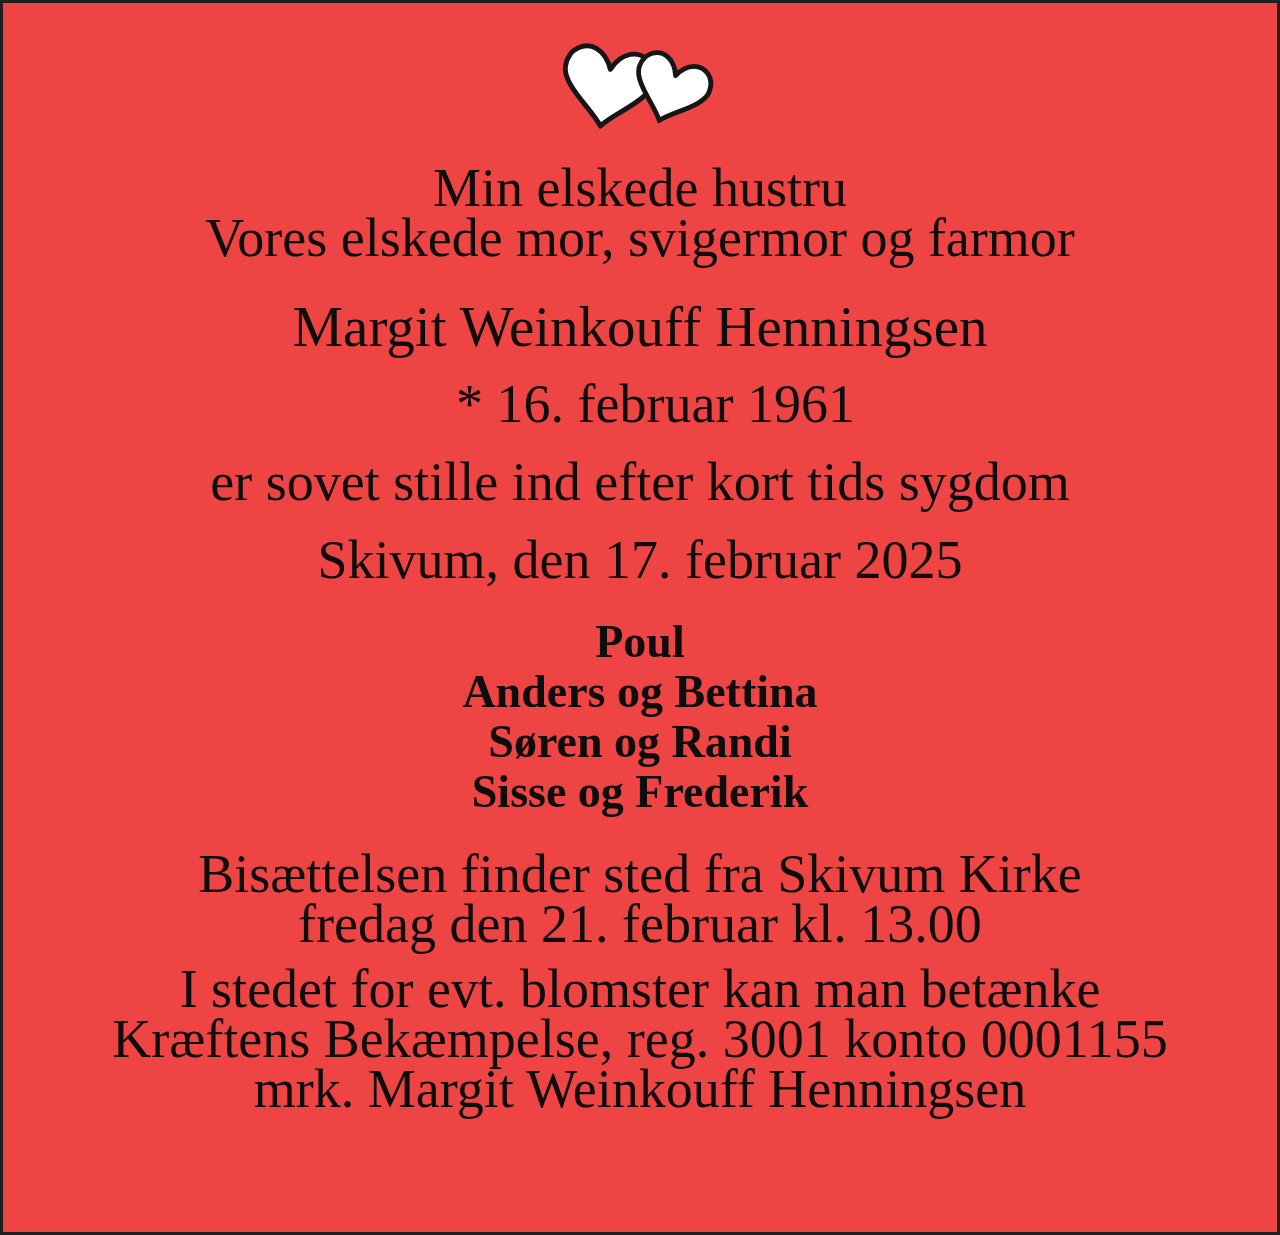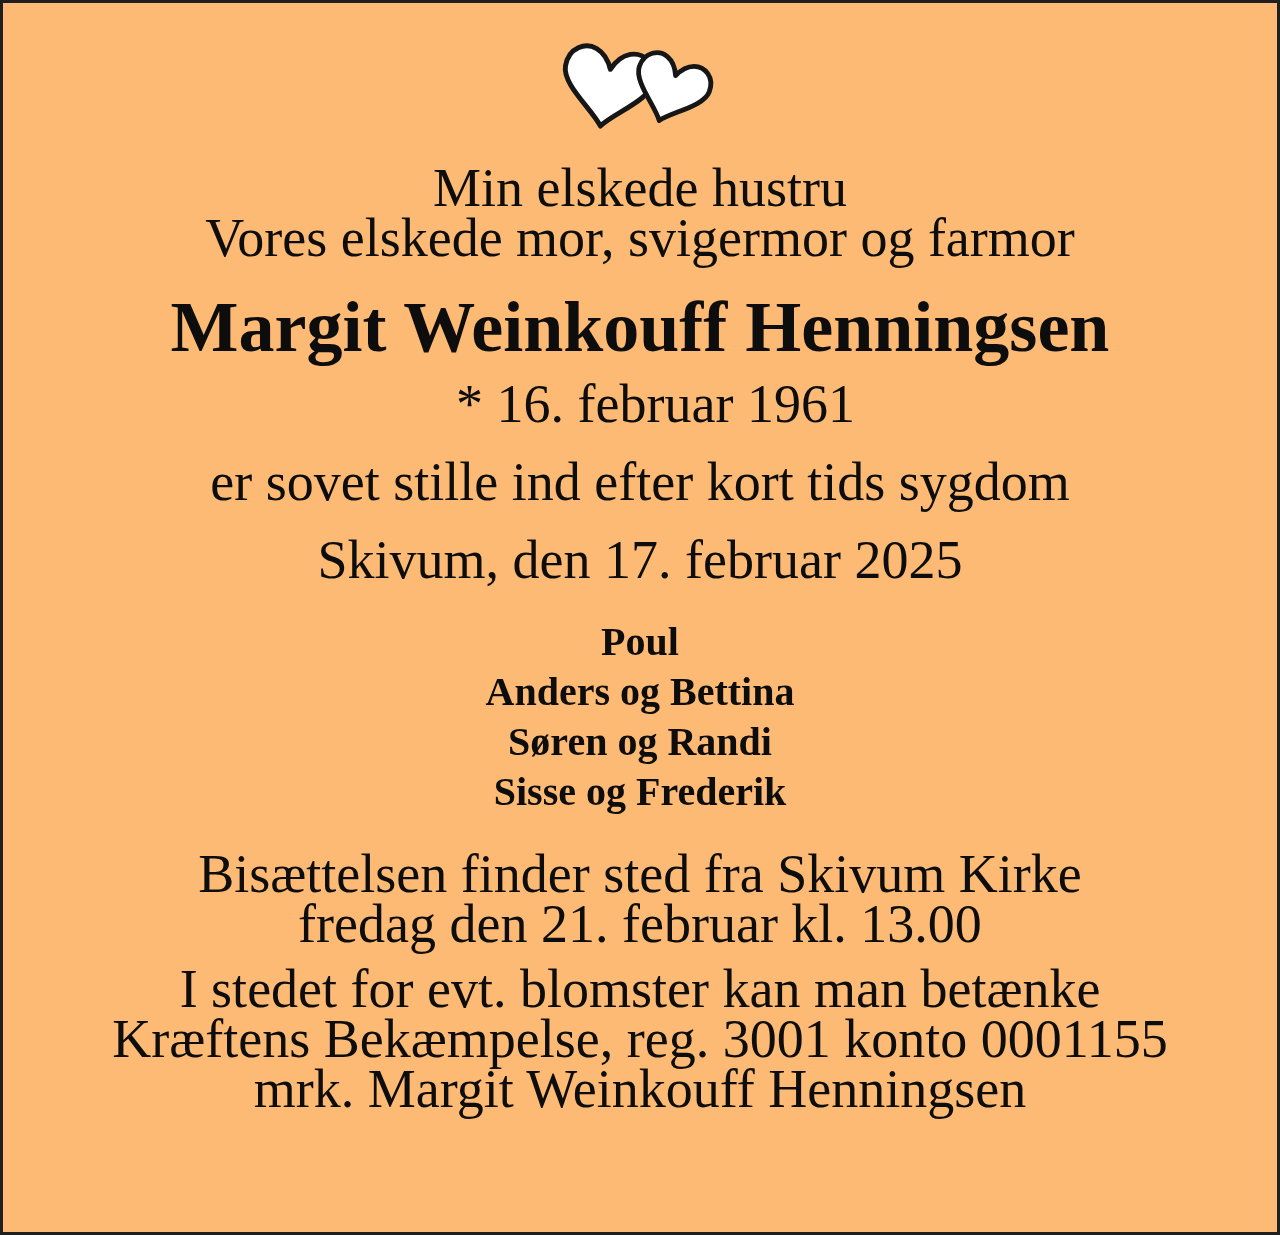--- a/index.html
+++ b/index.html
@@ -5,51 +5,51 @@
   html, body {
     margin: 0;
     padding: 0;
     background: #ffffff;
   }
   .notice {
     box-sizing: border-box;
     width: 1280px;
     height: 1235px;
     border: 3px solid #1f1f1f;
-    background: #fdba74;
+    background: #ef4444;
     color: #0d0d0d;
     font-family: "Liberation Serif", "DejaVu Serif", serif;
     text-align: center;
     overflow: hidden;
   }
   .hearts {
     display: block;
     margin: 34px auto 0 auto;
     width: 178px;
     height: 100px;
   }
   .line {
     font-size: 54px;
     line-height: 50px;
     white-space: nowrap;
   }
   .intro       { margin-top: 26px; }
   .name-block  { margin-top: 24px; }
   .name-line {
-    font-size: 72px;
+    font-size: 57px;
     line-height: 80px;
-    font-weight: bold;
+    font-weight: normal;
     white-space: nowrap;
   }
   .birth       { margin-top: 12px; padding-left: 31px; }
   .sleep       { margin-top: 28px; }
   .placedate   { margin-top: 28px; }
   .family      { margin-top: 32px; }
   .family .line {
-    font-size: 40px;
+    font-size: 46px;
     line-height: 50px;
     font-weight: bold;
   }
   .ceremony    { margin-top: 32px; }
   .donation    { margin-top: 15px; }
 </style>
 </head>
 <body>
 
 <div class="notice">

